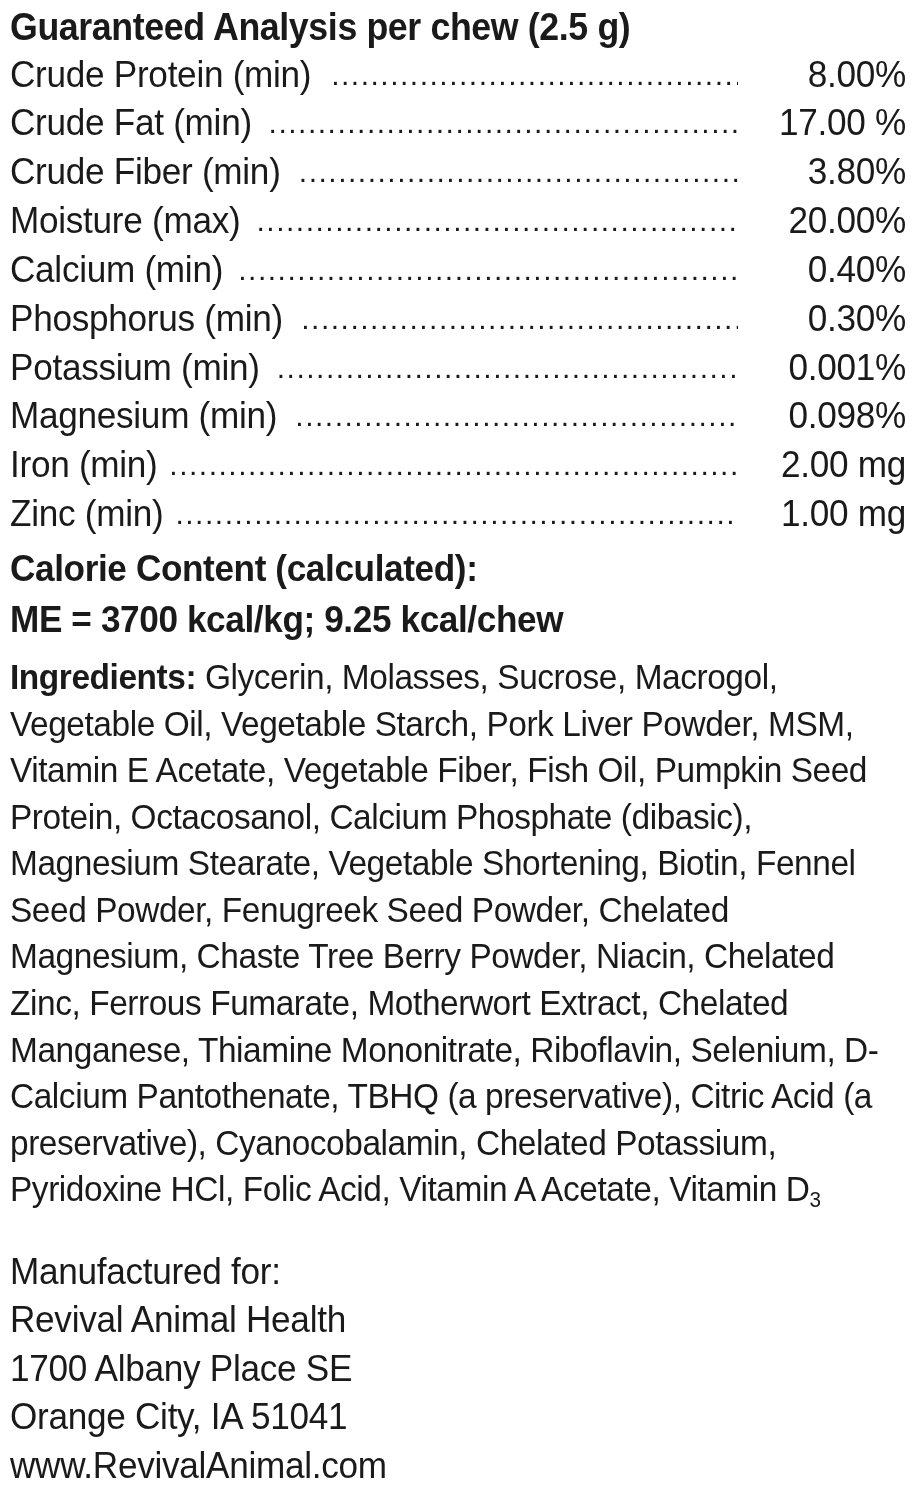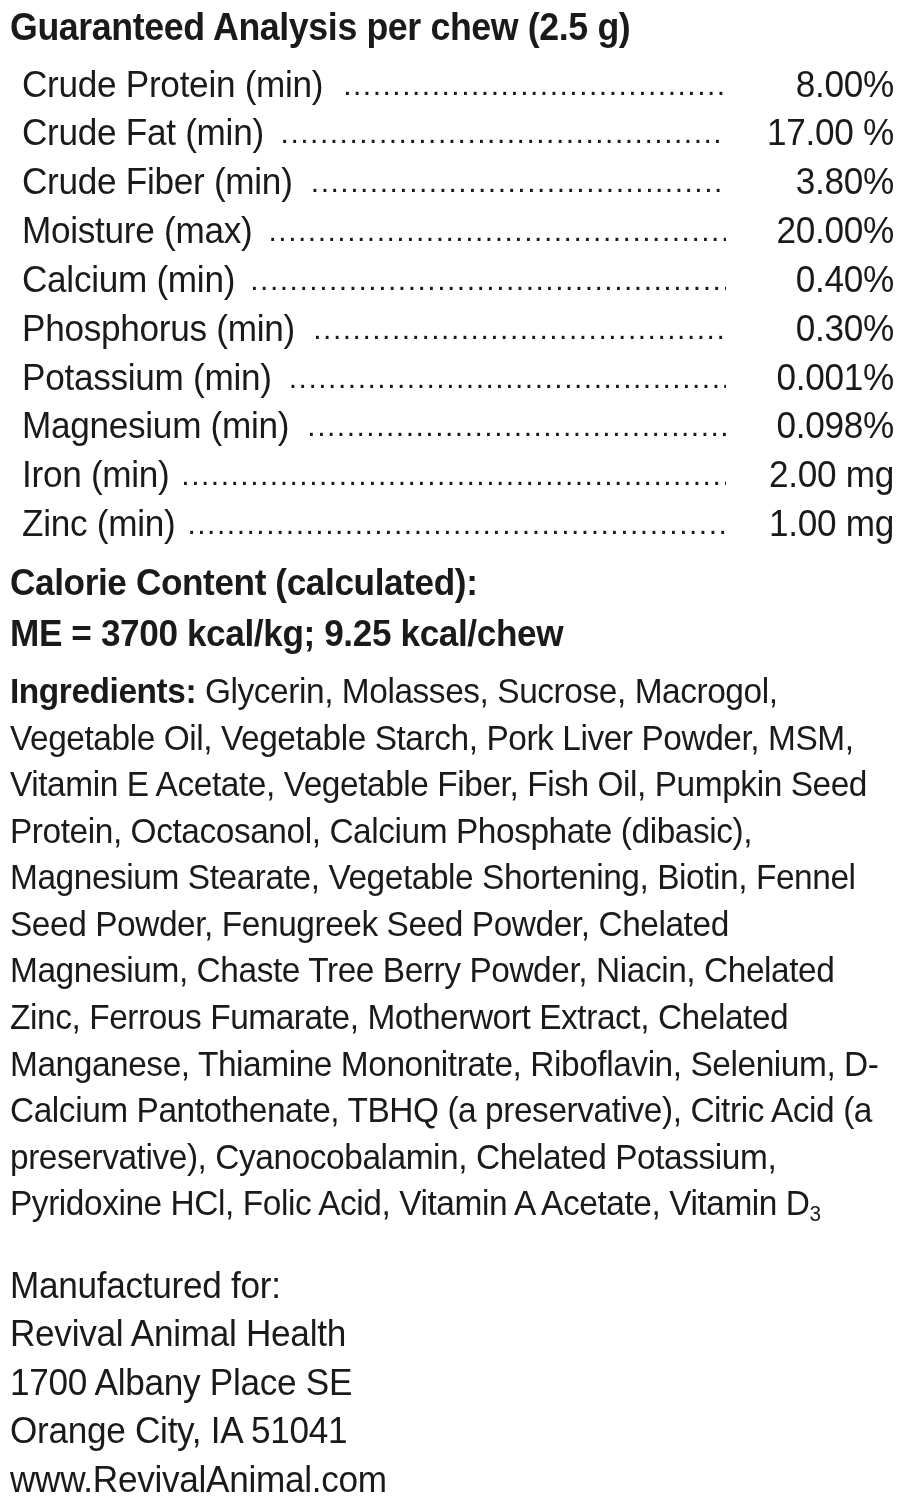--- a/index.html
+++ b/index.html
@@ -28,21 +28,21 @@
     letter-spacing: -0.4px;
     line-height: 1.12;
     margin: 0 0 2px 0;
     transform: scaleX(0.94);
     transform-origin: left center;
     white-space: nowrap;
   }
 
   
   .rows {
-    margin: 12px;
+    margin: 0;
     padding: 0;
     list-style: none;
   }
   .row {
     display: flex;
     align-items: baseline;
     font-size: 37px;
     line-height: 1.32;
     letter-spacing: -0.3px;
     white-space: nowrap;

